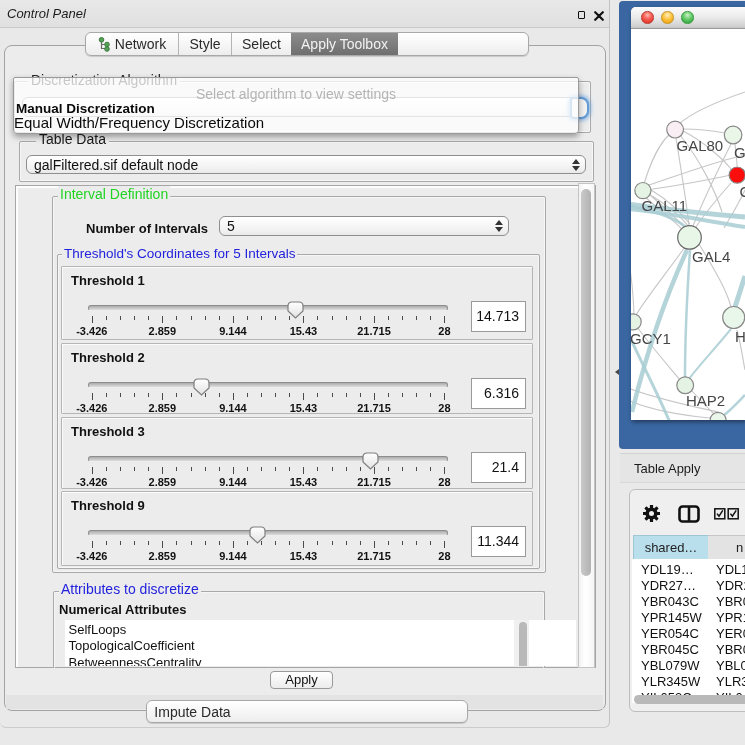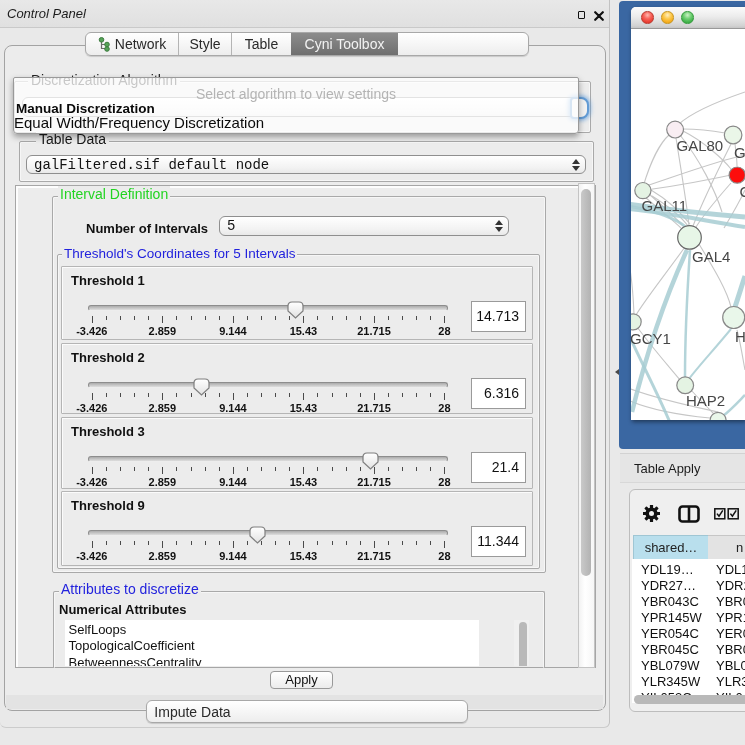--- a/index.html
+++ b/index.html
@@ -26,21 +26,21 @@
   .tabbar .dark{background:linear-gradient(#8c8c8c,#6f6f6f);color:#f2f2f2;}
   #toptabs{left:85px;top:32px;width:442px;height:22px;}
   #bottabs{left:146px;top:700px;width:320px;height:21px;}
   
   .group{border:1px solid #a9a9a9;border-radius:2px;
          box-shadow:inset 0 0 0 1px rgba(255,255,255,0.55);}
   
   .combo{background:linear-gradient(#ffffff,#f2f2f2 70%,#e9e9e9);
          border:1px solid #8f8f8f;border-radius:6px;
          font-size:14px;color:#111;display:flex;align-items:center;}
-  .combo .txt{padding-left:7px;font-family:Liberation Mono, monospace;}
+  .combo .txt{padding-left:7px;}
   .spin{position:absolute;right:6px;top:50%;margin-top:-6px;width:8px;height:12px;}
   .spin:before{content:"";position:absolute;left:1px;top:0;
     border-left:4px solid transparent;border-right:4px solid transparent;
     border-bottom:5px solid #333;}
   .spin:after{content:"";position:absolute;left:1px;bottom:0;
     border-left:4px solid transparent;border-right:4px solid transparent;
     border-top:5px solid #333;}
   
   .thbox{position:absolute;left:61px;width:470px;height:72px;background:#ececec;
          border:1px solid #b5b5b5;border-radius:1px;
@@ -101,22 +101,22 @@
     <svg width="13" height="15" viewBox="0 0 13 15" style="margin-right:4px;">
       <path d="M3.5 3.5 V12 M3.5 7.5 H8 M3.5 11.5 H8" stroke="#6a6a6a" stroke-width="1.2" fill="none"></path>
       <circle cx="3.5" cy="2.8" r="2.3" fill="#55a357" stroke="#3c7a3e"></circle>
       <circle cx="9" cy="7.5" r="2.3" fill="#55a357" stroke="#3c7a3e"></circle>
       <circle cx="9" cy="12" r="2.3" fill="#55a357" stroke="#3c7a3e"></circle>
     </svg>
     Network</div>
   <div class="sep"></div>
   <div class="seg" style="width:52px;">Style</div>
   <div class="sep"></div>
-  <div class="seg" style="width:59px;">Table</div>
-  <div class="seg dark" style="width:107px;">Cyni Toolbox</div>
+  <div class="seg" style="width:59px;">Select</div>
+  <div class="seg dark" style="width:107px;">Apply Toolbox</div>
 </div>
 
 <div class="abs group" style="left:14px;top:81px;width:575px;height:50px;"></div>
 <div class="abs" style="left:28px;top:71.5px;font-size:14px;color:#222;background:#ececec;padding:0 3px;">Discretization Algorithm</div>
 <div class="abs combo" style="left:22px;top:97px;width:559px;height:18px;"></div>
 <div class="abs" style="left:570px;top:97px;width:15px;height:18px;background:#f2f2f2;border:2px solid #639bd4;border-radius:4px 8px 8px 4px;box-shadow:0 0 4px 1.5px rgba(96,156,219,0.75);"></div>
 
 <div class="abs group" style="left:19px;top:141px;width:573px;height:39px;"></div>
 <div class="abs" style="left:36px;top:130.5px;font-size:14px;color:#1a1a1a;background:#ececec;padding:0 3px;">Table Data</div>
 <div class="abs combo" style="left:26px;top:155px;width:558px;height:17px;">
@@ -348,21 +348,21 @@
         <span style="left:282.2px;">21.715</span>
         <span style="left:352.7px;">28</span>
       </div>
     <div class="vfield">11.344</div>
   </div>
   </div>
 
 <div class="abs group" style="left:53px;top:591px;width:490px;height:98px;border-bottom:none;"></div>
 <div class="abs" style="left:59px;top:581px;font-size:14px;color:#2222dd;background:#ececec;padding:0 2px;">Attributes to discretize</div>
 <div class="abs" style="left:59px;top:602px;font-size:13px;font-weight:bold;color:#111;">Numerical Attributes</div>
-<div class="abs" style="left:65px;top:620px;width:414px;height:46px;background:#fff;overflow:hidden;">
+<div class="abs" style="left:65px;top:620px;width:511px;height:46px;background:#fff;overflow:hidden;">
   <div style="font-size:13px;color:#111;padding:2px 0 0 3.5px;line-height:16.3px;">SelfLoops<br>TopologicalCoefficient<br>BetweennessCentrality</div>
 </div>
 <div class="abs" style="left:514px;top:620px;width:15px;height:46px;background:#f0f0f0;"></div>
 <div class="abs" style="left:518.5px;top:622px;width:8.5px;height:44px;background:#b9b9b9;border-radius:5px 5px 0 0;"></div>
 
 <div class="abs" style="left:15px;top:668px;width:579px;height:27px;background:#ececec;"></div>
 <div class="abs" style="left:270px;top:671px;width:61px;height:16px;background:linear-gradient(#ffffff,#ececec);border:1px solid #999;border-radius:4px;font-size:13px;color:#111;text-align:center;line-height:16px;">Apply</div>
 <div class="abs" style="left:6px;top:695px;width:597px;height:14px;background:#e3e3e3;"></div>
 
 <div class="abs tabbar" id="bottabs">

